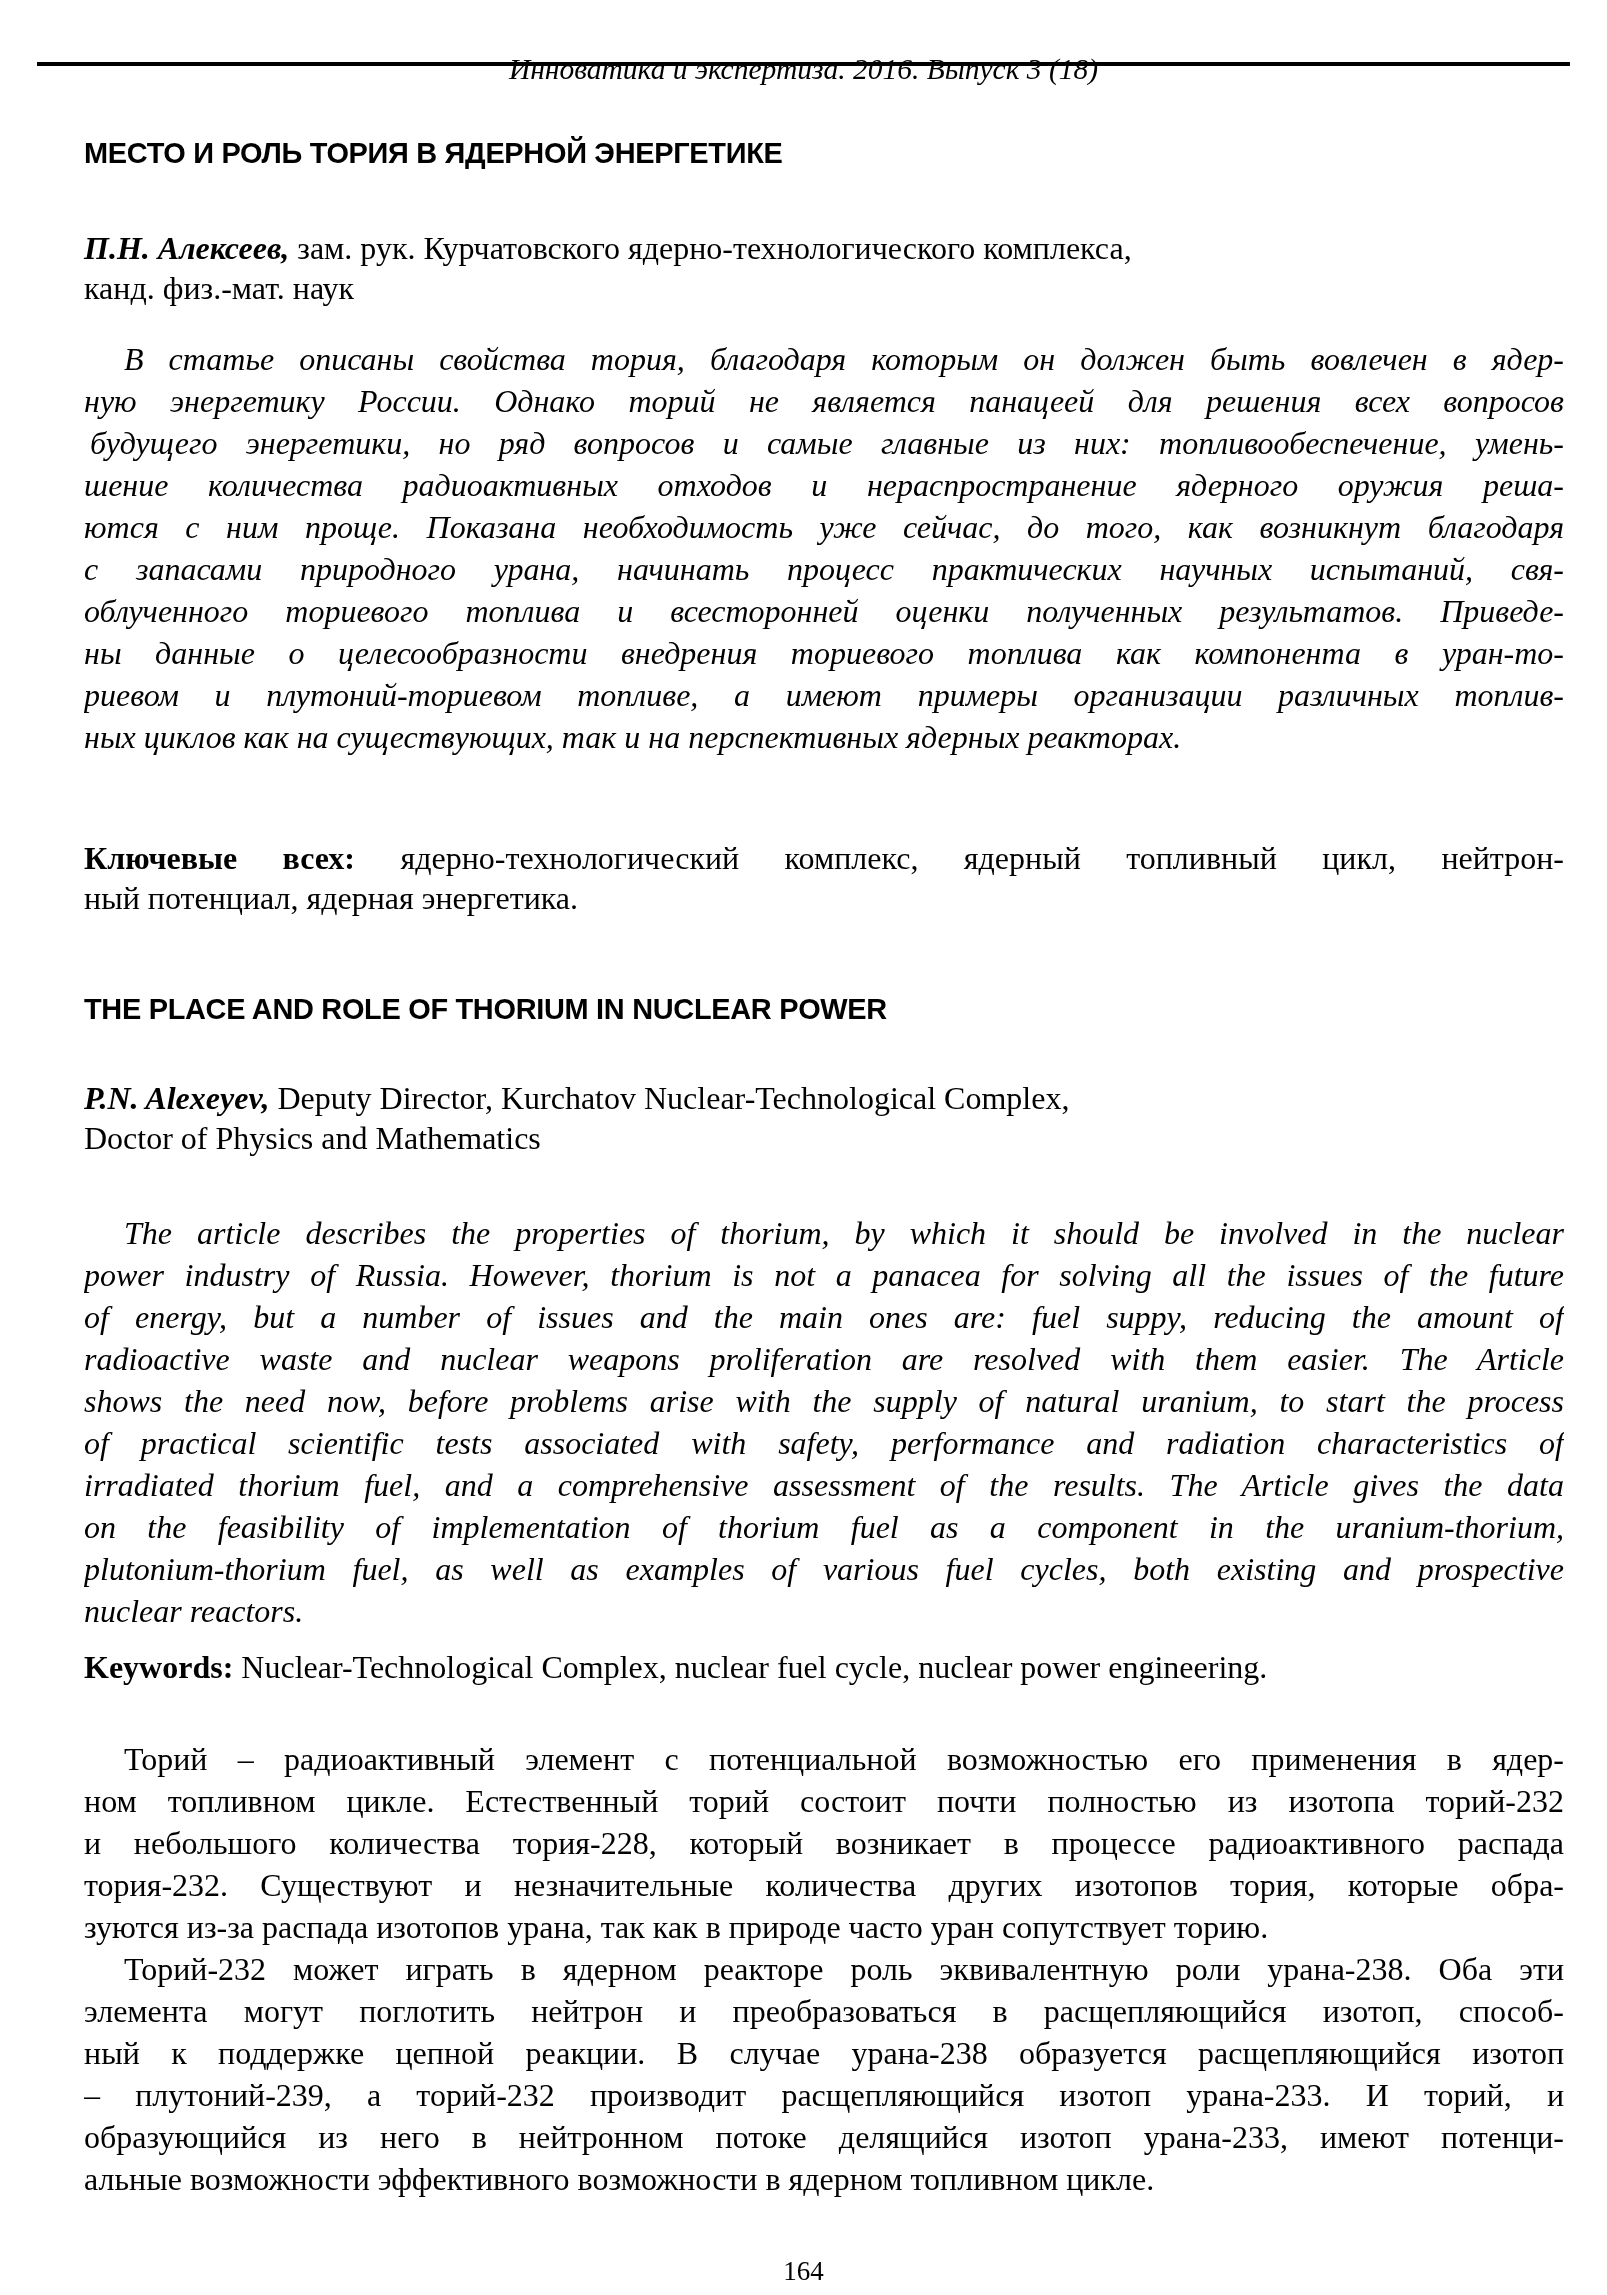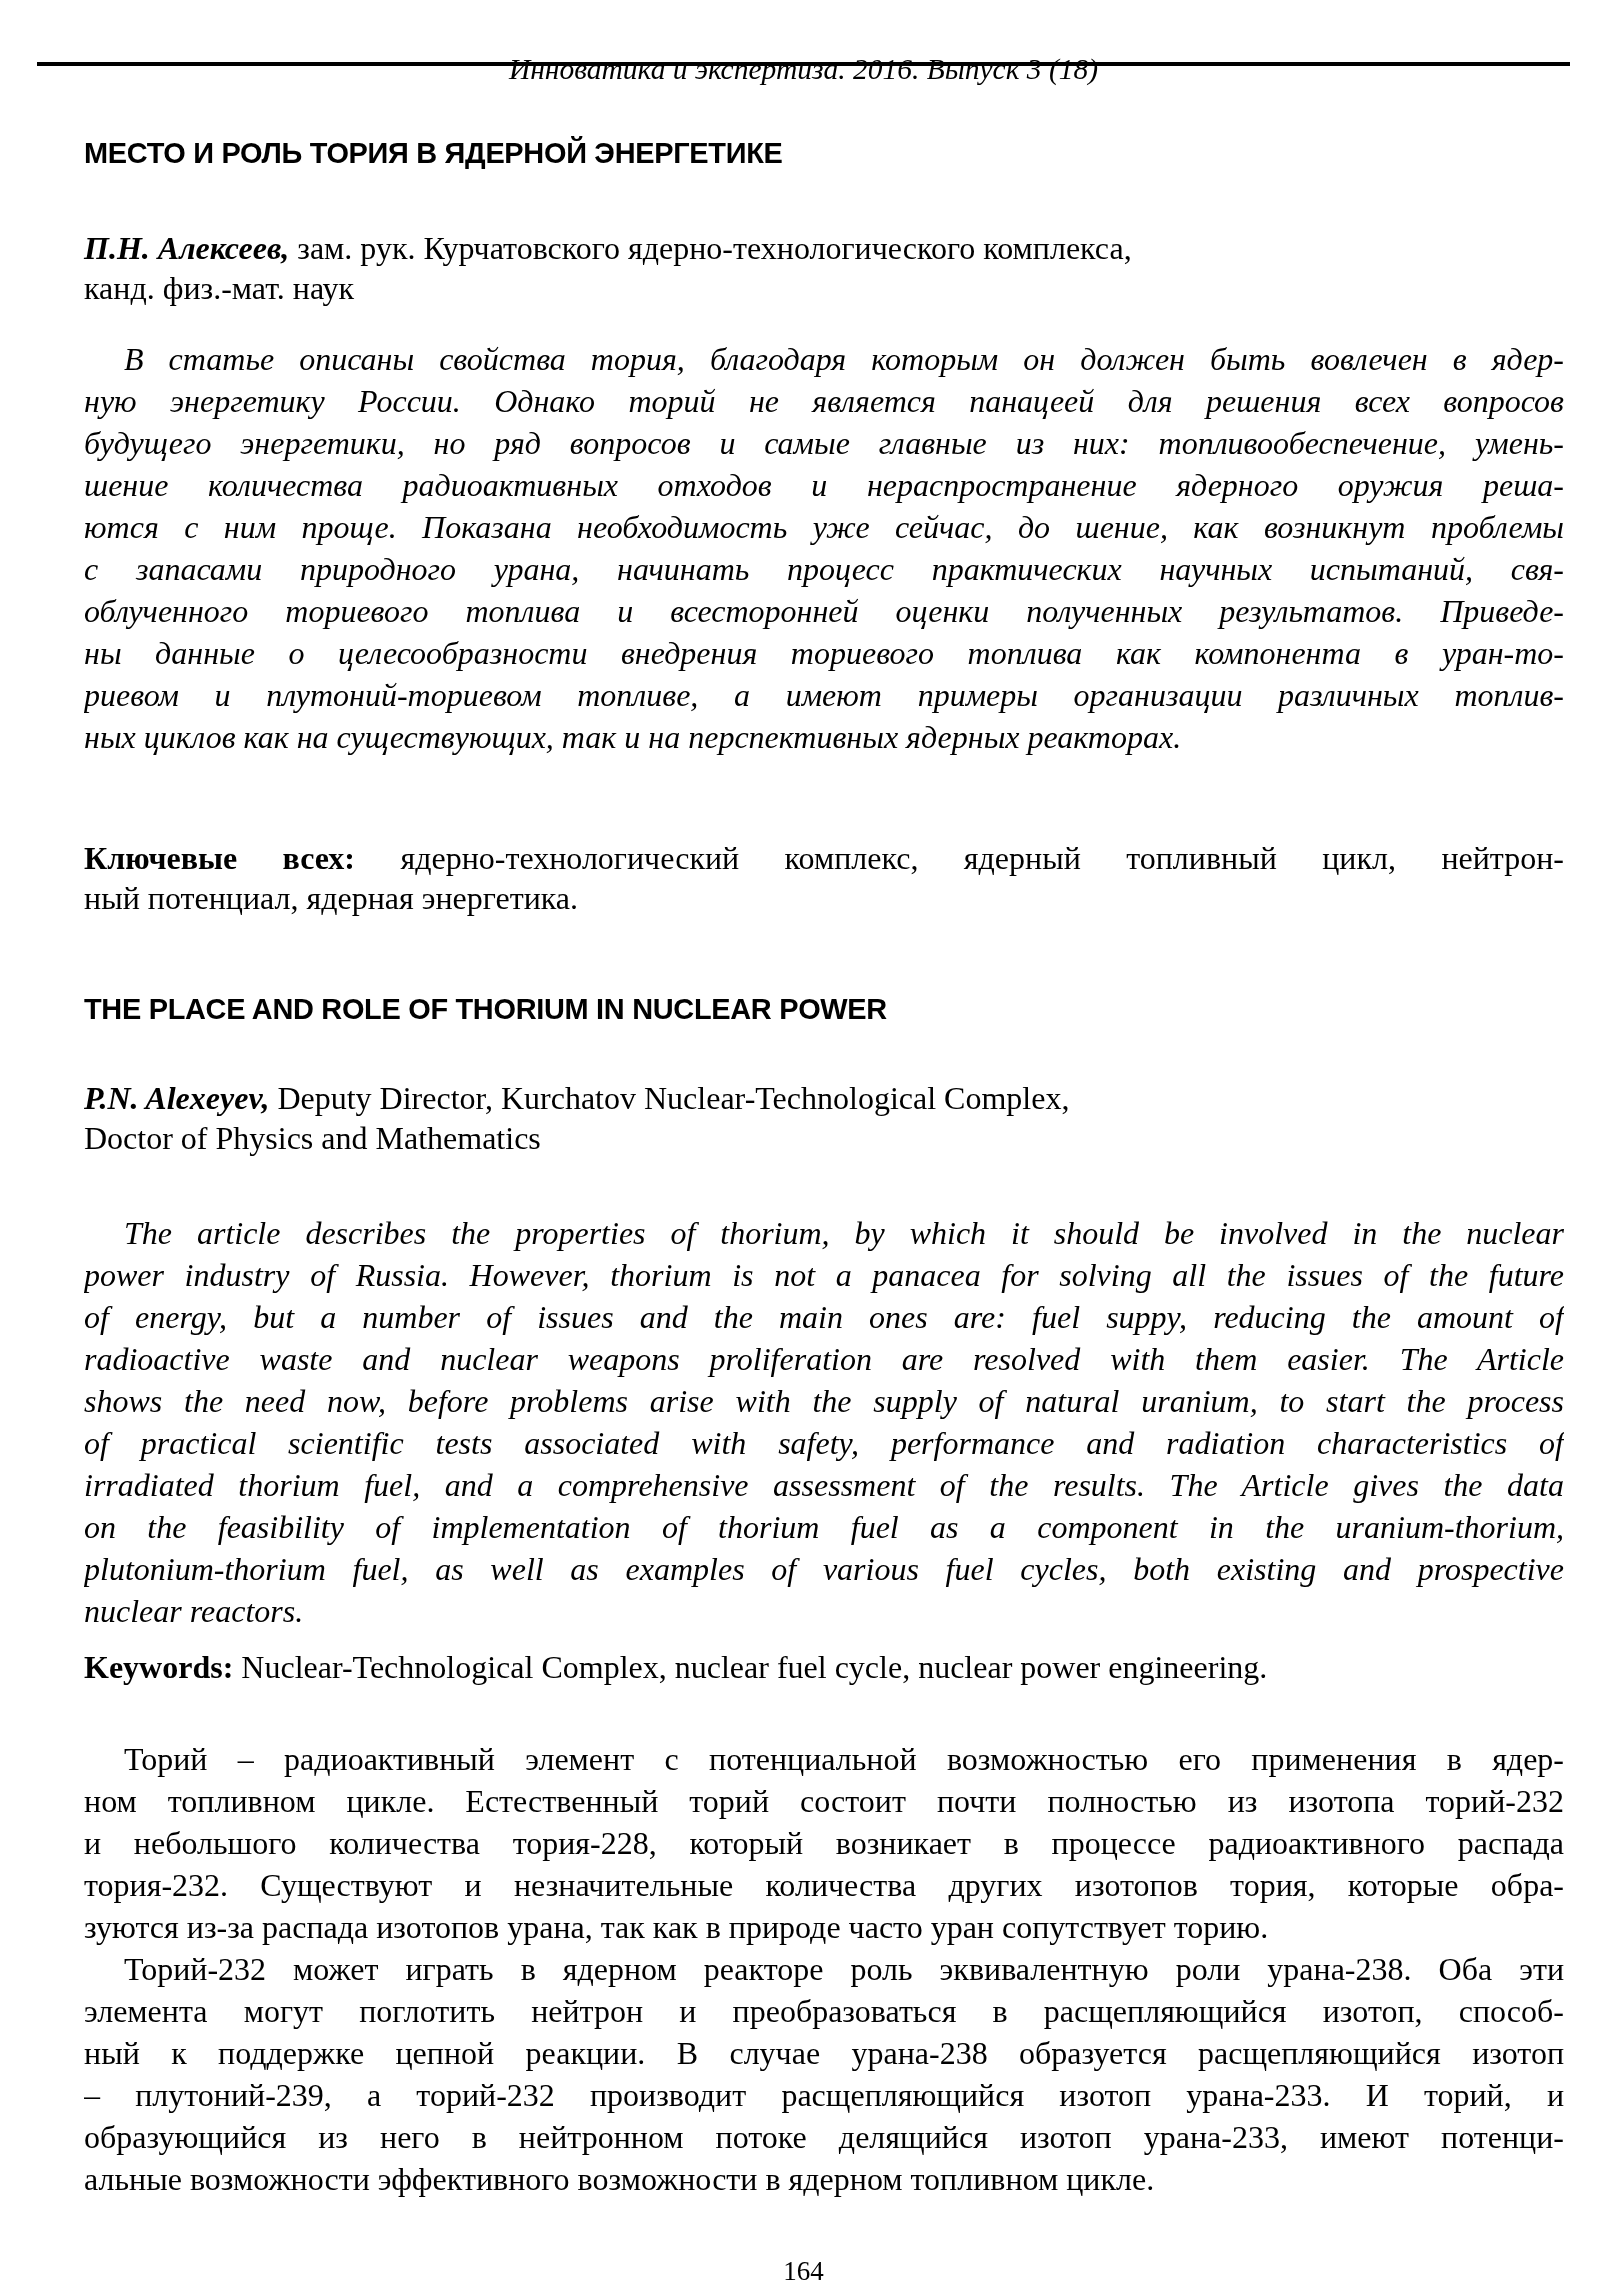--- a/index.html
+++ b/index.html
@@ -64,23 +64,23 @@
   <div class="title ru">МЕСТО И РОЛЬ ТОРИЯ В ЯДЕРНОЙ ЭНЕРГЕТИКЕ</div>
 
   <div class="author ru">
     <div><span class="name">П.Н. Алексеев,</span><span> зам. рук. Курчатовского ядерно-технологического комплекса,</span></div>
     <div>канд. физ.-мат. наук</div>
   </div>
 
   <div class="block abstract ru">
     <span class="line indent" style="white-space: nowrap;">В статье описаны свойства тория, благодаря которым он должен быть вовлечен в ядер-</span>
     <span class="line" style="white-space: nowrap;">ную энергетику России. Однако торий не является панацеей для решения всех вопросов</span>
-    <span class="line" style="white-space: nowrap;">будущего энергетики, но ряд вопросов и самые главные из них: топливообеспечение, умень-</span>
+    <span class="line" style="white-space: nowrap; margin-left: 6px;">будущего энергетики, но ряд вопросов и самые главные из них: топливообеспечение, умень-</span>
     <span class="line" style="white-space: nowrap;">шение количества радиоактивных отходов и нераспространение ядерного оружия реша-</span>
-    <span class="line" style="white-space: nowrap;">ются с ним проще. Показана необходимость уже сейчас, до шение, как возникнут проблемы</span>
+    <span class="line" style="white-space: nowrap;">ются с ним проще. Показана необходимость уже сейчас, до того, как возникнут благодаря</span>
     <span class="line" style="white-space: nowrap;">с запасами природного урана, начинать процесс практических научных испытаний, свя-</span>
     <span class="line" style="white-space: nowrap;">облученного ториевого топлива и всесторонней оценки полученных результатов. Приведе-</span>
     <span class="line" style="white-space: nowrap;">ны данные о целесообразности внедрения ториевого топлива как компонента в уран-то-</span>
     <span class="line" style="white-space: nowrap;">риевом и плутоний-ториевом топливе, а имеют примеры организации различных топлив-</span>
     <span class="line last">ных циклов как на существующих, так и на перспективных ядерных реакторах.</span>
   </div>
 
   <div class="block keywords ru">
     <span class="line" style="white-space: nowrap;"><span class="kw-label">Ключевые всех:</span><span> ядерно-технологический комплекс, ядерный топливный цикл, нейтрон-</span></span>
     <span class="line last">ный потенциал, ядерная энергетика.</span>

